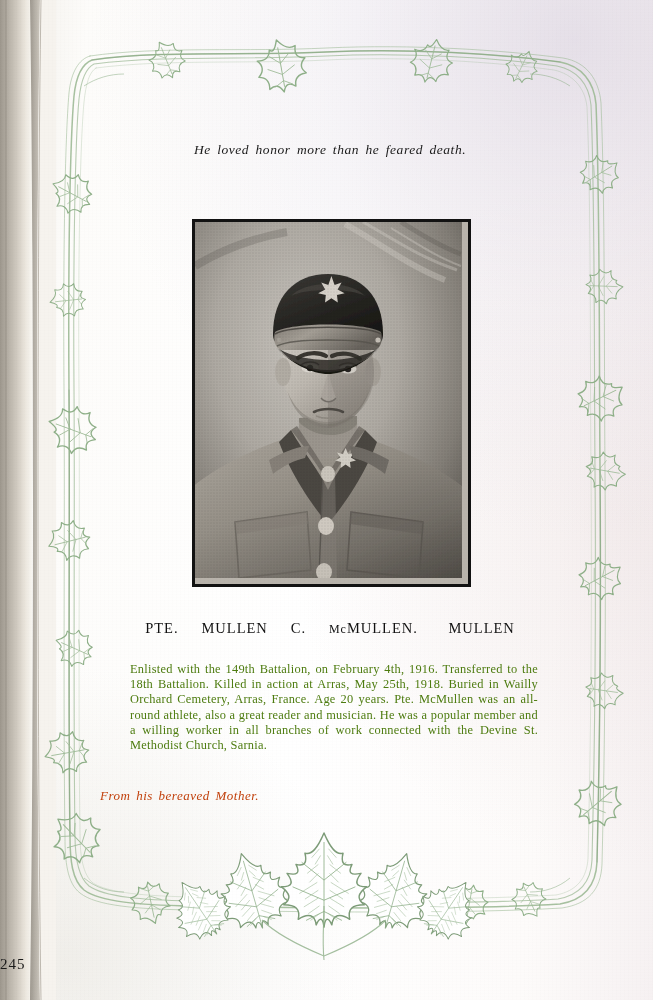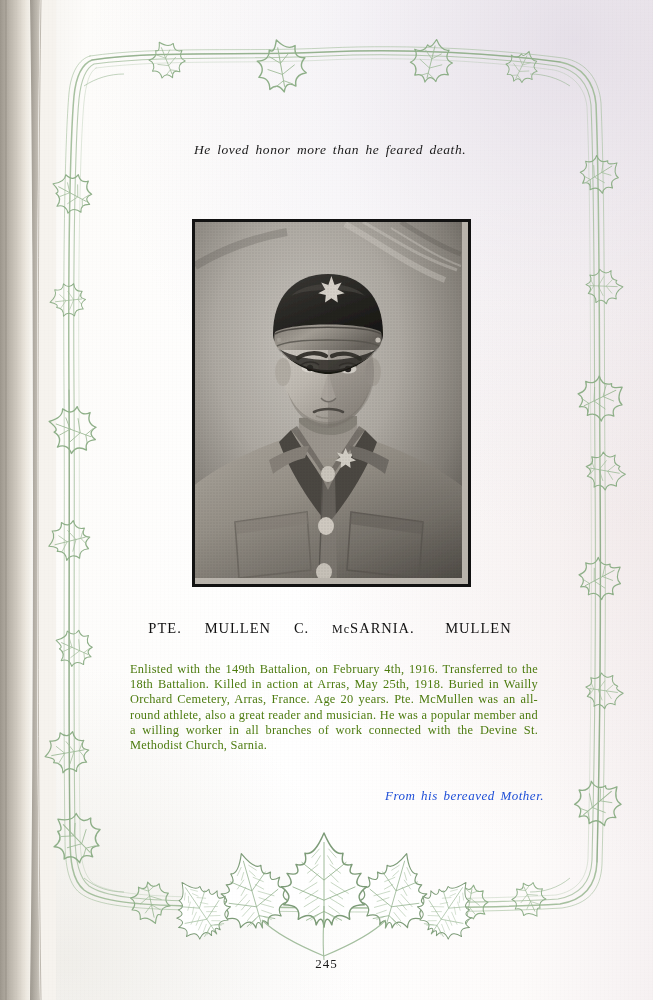--- a/index.html
+++ b/index.html
@@ -116,37 +116,37 @@
     font-size: 12.4px;
     line-height: 15.2px;
     text-align: justify;
     color: #4d7c0f;
     letter-spacing: 0.25px;
   }
 
   .dedication {
     position: absolute;
     top: 788px;
-    left: 84px;
+    left: 100px;
     width: 460px;
-    text-align: right;
+    text-align: left;
     font-style: italic;
     font-size: 13px;
     letter-spacing: 0.5px;
     word-spacing: 2px;
-    color: #1d4ed8;
+    color: #c2410c;
   }
 
   .folio {
     position: absolute;
     top: 956px;
     left: 0;
     width: 653px;
-    text-align: center;
-    font-size: 13px;
+    text-align: left;
+    font-size: 15px;
     letter-spacing: 1px;
     color: #1b1b1b;
   }
 </style>
 </head>
 <body>
 
 <div id="page">
 
   <div class="paper-tint"></div>
@@ -484,21 +484,21 @@
       </svg>
     </div>
 
     <div class="name-caption">
       <span>PTE.</span>
       &nbsp;
       <span>MULLEN</span>
       &nbsp;
       <span>C.</span>
       &nbsp;
-      <span class="mc">Mc</span><span>SARNIA.</span>
+      <span class="mc">Mc</span><span>MULLEN.</span>
       &nbsp;&nbsp;
       <span>MULLEN</span>
     </div>
 
     <div class="bio">Enlisted with the 149th Battalion, on February 4th, 1916. Transferred to the 18th Battalion. Killed in action at Arras, May 25th, 1918. Buried in Wailly Orchard Cemetery, Arras, France. Age 20 years. Pte. McMullen was an all-round athlete, also a great reader and musician. He was a popular member and a willing worker in all branches of work connected with the Devine St. Methodist Church, Sarnia.</div>
 
     <div class="dedication">From his bereaved Mother.</div>
 
     <div class="folio">245</div>
   </div>

